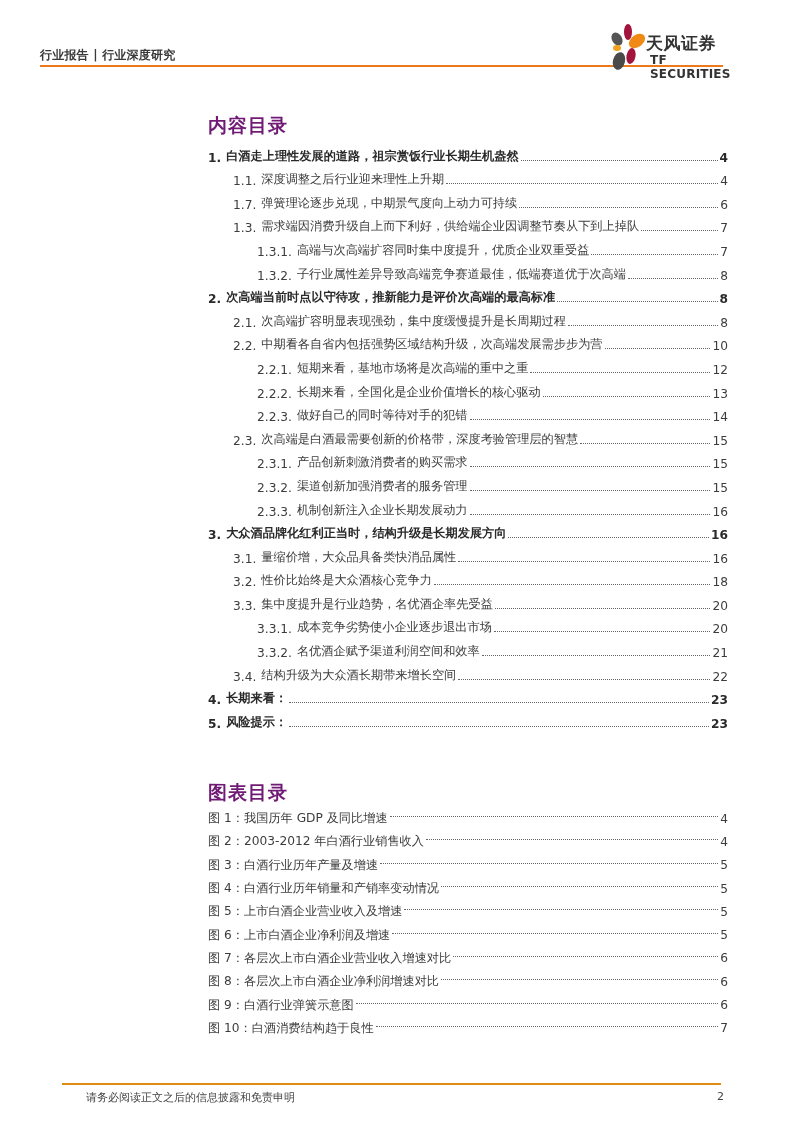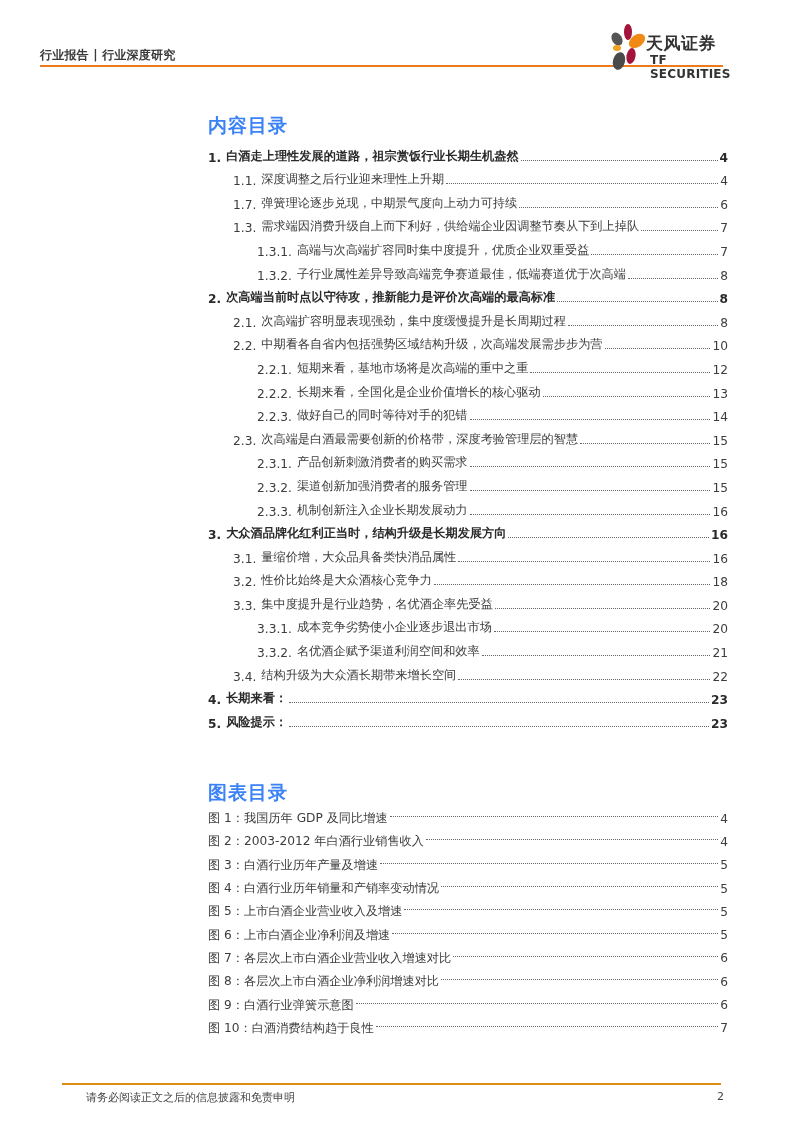--- a/index.html
+++ b/index.html
@@ -4,21 +4,21 @@
 <style>
   html, body { margin:0; padding:0; background:#ffffff; }
   body { width:793px; height:1122px; position:relative; overflow:hidden;
          font-family:"DejaVu Sans","Liberation Sans",sans-serif; color:#333; }
   .header { position:absolute; left:40px; top:0; width:683px; height:68px; }
   .header-text { position:absolute; left:0; top:47px; font-size:12px; font-weight:bold; color:#3a3a3a; letter-spacing:0.2px; }
   .header-line { position:absolute; left:40px; top:65px; width:683px; height:2px; background:#ec7a1c; }
   .logo { position:absolute; left:608px; top:24px; width:120px; height:50px; }
   .logo-name { position:absolute; left:38px; top:8px; font-size:17px; color:#333; font-weight:bold; letter-spacing:0.5px; }
   .logo-sub { position:absolute; left:42px; top:29px; font-size:12px; color:#333; font-weight:bold; letter-spacing:0.2px; }
-  .section-title { position:absolute; left:208px; font-size:19px; font-weight:bold; color:#3b82f6; letter-spacing:1px; }
+  .section-title { position:absolute; left:208px; font-size:19px; font-weight:bold; color:#701a75; letter-spacing:1px; }
   .toc { position:absolute; left:208px; width:520px; }
   .row { display:flex; align-items:flex-end; height:23.6px; font-size:12.2px; color:#3c3c3c; white-space:nowrap; }
   .row.l1 { font-weight:bold; color:#2a2a2a; }
   .row.l2 { padding-left:25px; }
   .row.l3 { padding-left:49px; }
   .row .num { margin-right:5px; }
   .row .dots { flex:1; border-bottom:1px dotted #666; margin:0 2px 4px 2px; min-width:10px; }
   .row .page { min-width:8px; text-align:right; }
   .figs .row { height:23.3px;align-items:center; }
   .footer-line { position:absolute; left:62px; top:1083px; width:659px; height:2px; background:#e08c14; }

